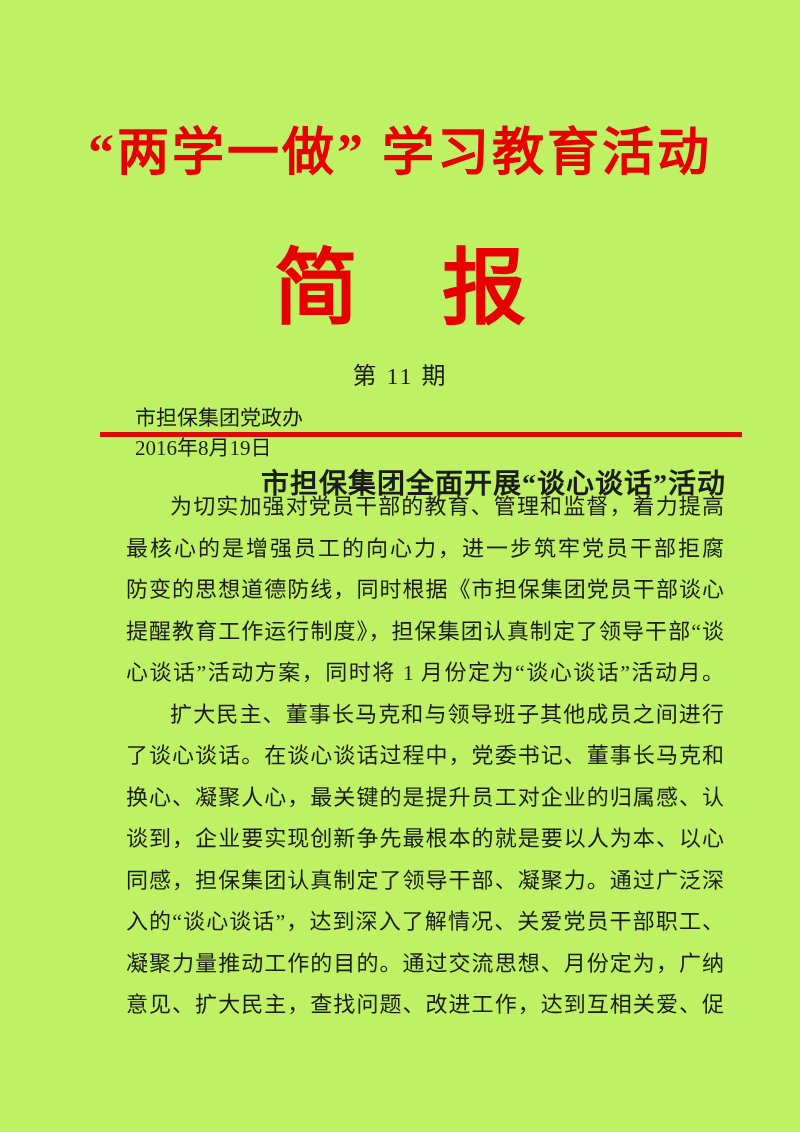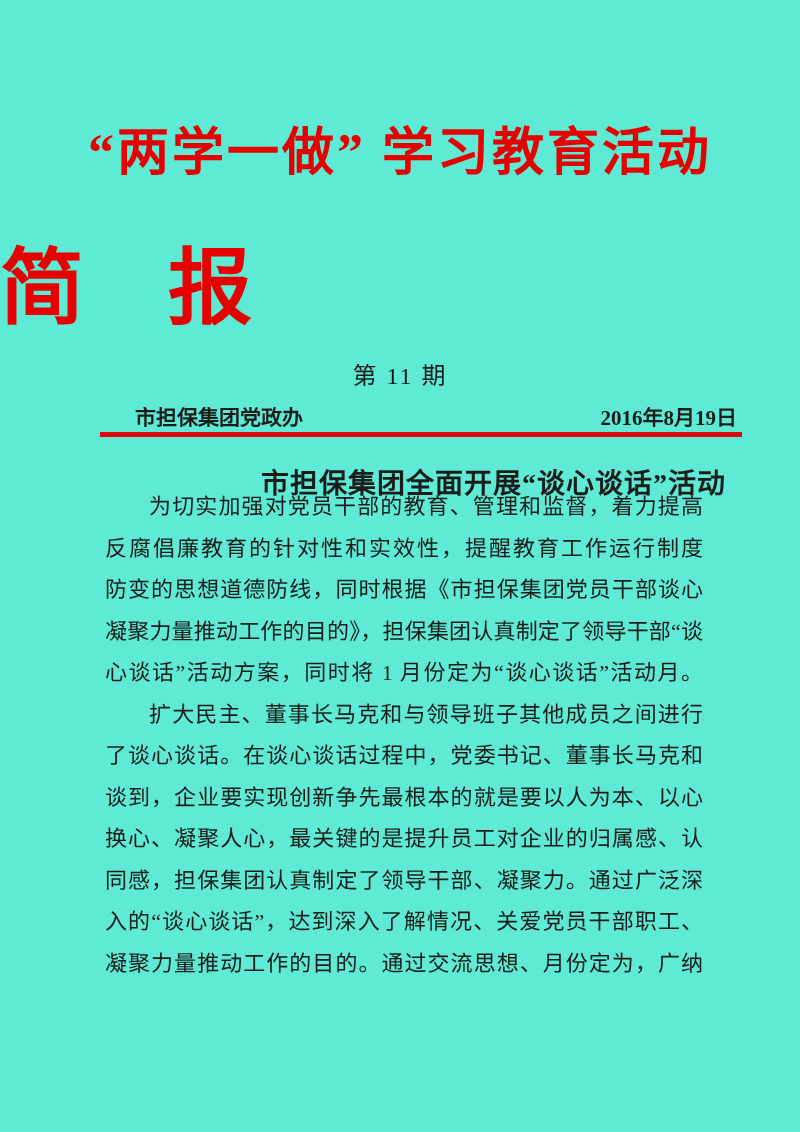--- a/index.html
+++ b/index.html
@@ -6,80 +6,82 @@
     --title-red:#e60000;
     --rule-red:#dd0a0a;
     --text-black:#1c1c1c;
   }
   html,body{margin:0;padding:0;background:#ffffff;}
   .page{
     position:relative;
     width:800px;
     height:1132px;
     margin:0 auto;
-    background:#5eead4;
+    background:#bef264;
     overflow:hidden;
     font-family:"Liberation Serif","DejaVu Serif",serif;
     color:var(--text-black);
   }
   .activity-title{
     position:absolute;
     top:110px; left:0; width:100%;
     text-align:center;
     font-size:52px;
     font-weight:bold;
     letter-spacing:3px;
     color:var(--title-red);
     white-space:nowrap;
   }
   .bulletin-title{
     position:absolute;
     top:220px; left:0; width:100%;
+    text-align:center;
     font-size:84px;
     font-weight:bold;
     color:var(--title-red);
     white-space:nowrap;
   }
   .issue-label{
     position:absolute;
     top:356px; left:0; width:100%;
     text-align:center;
     font-size:24px;
     letter-spacing:2px;
     color:var(--text-black);
   }
   .header-row{
     position:absolute;
     top:401px; left:135px; width:602px;
     display:flex;
     justify-content:space-between;
     align-items:baseline;
     font-size:21px;
-    font-weight:bold;
+    font-weight:normal;
     color:var(--text-black);
+    flex-direction:column;
   }
   .rule{
     position:absolute;
     top:432px; left:100px; width:642px; height:5px;
     background:var(--rule-red);
   }
   .headline{
     position:absolute;
     top:446px; left:113px; width:598px;
     margin:15px;
     text-align:right;
     font-size:28px;
     font-weight:bold;
     letter-spacing:1px;
     color:var(--text-black);
     white-space:nowrap;
   }
   .body-block{
     position:absolute;
-    top:486px; left:105px; width:598px;
+    top:486px; left:126px; width:598px;
     font-size:22px;
   }
   .line{
     height:41.5px;
     line-height:41.5px;
     text-align:justify;
     text-align-last:justify;
     -moz-text-align-last:justify;
     color:var(--text-black);
   }
@@ -103,26 +105,27 @@
     <span class="date">2016年8月19日</span>
   </div>
 
   <div class="rule"></div>
 
   <h1 class="headline">市担保集团全面开展“谈心谈话”活动</h1>
 
   <div class="body-block">
 
   <div class="line indent">为切实加强对党员干部的教育、管理和监督，着力提高</div>
-      <div class="line">反腐倡廉教育的针对性和实效性，提醒教育工作运行制度</div>
+      <div class="line">最核心的是增强员工的向心力，进一步筑牢党员干部拒腐</div>
       <div class="line">防变的思想道德防线，同时根据《市担保集团党员干部谈心</div>
-      <div class="line">凝聚力量推动工作的目的》，担保集团认真制定了领导干部“谈</div>
+      <div class="line">提醒教育工作运行制度》，担保集团认真制定了领导干部“谈</div>
       <div class="line">心谈话”活动方案，同时将 1 月份定为“谈心谈话”活动月。</div>
       <div class="line indent">扩大民主、董事长马克和与领导班子其他成员之间进行</div>
       <div class="line">了谈心谈话。在谈心谈话过程中，党委书记、董事长马克和</div>
+      <div class="line">换心、凝聚人心，最关键的是提升员工对企业的归属感、认</div>
       <div class="line">谈到，企业要实现创新争先最根本的就是要以人为本、以心</div>
-      <div class="line">换心、凝聚人心，最关键的是提升员工对企业的归属感、认</div>
       <div class="line">同感，担保集团认真制定了领导干部、凝聚力。通过广泛深</div>
       <div class="line">入的“谈心谈话”，达到深入了解情况、关爱党员干部职工、</div>
       <div class="line">凝聚力量推动工作的目的。通过交流思想、月份定为，广纳</div>
+      <div class="line">意见、扩大民主，查找问题、改进工作，达到互相关爱、促</div>
     </div>
 
 </div>
 
 </body></html>

